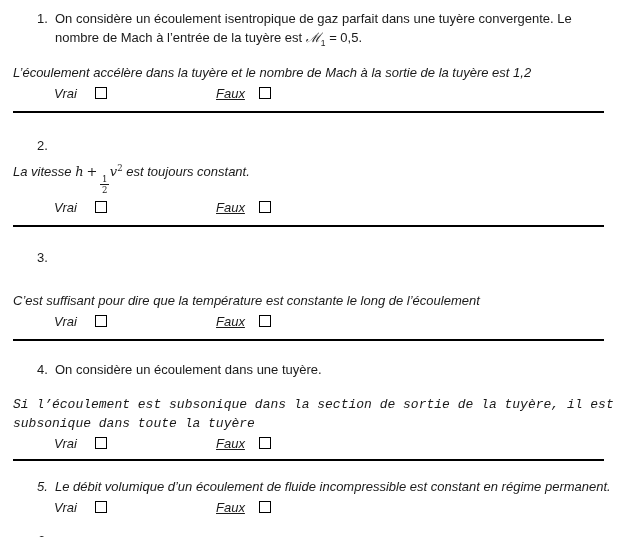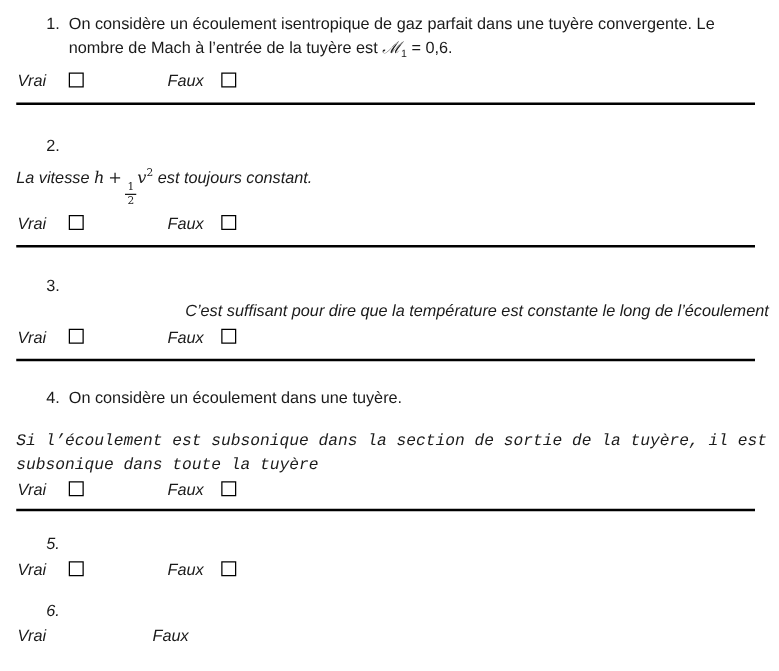--- a/index.html
+++ b/index.html
@@ -30,23 +30,24 @@
   .statement {
     margin-left: 13px;
     margin-right: 8px;
     font-style: italic;
   }
   .vf {
     display: flex;
     align-items: center;
     height: 19px;
     font-style: italic;
+    padding-left: 40px;
   }
   .vf .vrai-lab { margin-left: 14px; width: 41px; }
-  .vf .faux-lab { margin-left: 67px; width: 43px; }
+  .vf .faux-lab { margin-left: 109px; width: 43px; text-decoration: underline; }
   .checkbox {
     display: inline-block;
     width: 12px;
     height: 12px;
     border: 1.5px solid #000000;
     background: #ffffff;
     cursor: pointer;
     margin-top: -1px;
   }
   .separator {
@@ -77,41 +78,42 @@
   
   .q1      { padding-top: 9px; }
   .stmt1   { margin-top: 10px; }
   .vf1     { margin-top: 2px; }
   .sep1    { margin-top: 8px; }
   .q2      { margin-top: 23px; }
   .stmt2   { margin-top: 4px; }
   .vf2     { margin-top: 3px; }
   .sep2    { margin-top: 8px; }
   .q3      { margin-top: 21px; }
-  .stmt3   { margin-top: 1px; text-align: right; }
+  .stmt3   { margin-top: 24px; }
   .vf3     { margin-top: 2px; }
   .sep3    { margin-top: 8px; }
   .q4      { margin-top: 19px; }
   .stmt4   { margin-top: 16px; font-family: Liberation Mono, monospace; }
   .vf4     { margin-top: 1px; }
   .sep4    { margin-top: 6px; }
   .q5      { margin-top: 16px; }
   .vf5     { margin-top: 2px; }
   .q6      { margin-top: 14px; }
   .vf6     { margin-top: 1px; }
 </style>
 </head>
 <body>
 
 <div class="page">
 
   <div class="question q1">
     <span class="qnum">1.</span>
-    <span class="qtext"><span>On considère un écoulement isentropique de gaz parfait dans une tuyère convergente. Le nombre de Mach à l’entrée de la tuyère est </span><span class="mach">ℳ</span><sub class="msub">1</sub><span> = 0,6.</span></span>
+    <span class="qtext"><span>On considère un écoulement isentropique de gaz parfait dans une tuyère convergente. Le nombre de Mach à l’entrée de la tuyère est </span><span class="mach">ℳ</span><sub class="msub">1</sub><span> = 0,5.</span></span>
   </div>
+  <div class="statement stmt1">L’écoulement accélère dans la tuyère et le nombre de Mach à la sortie de la tuyère est 1,2</div>
   <div class="vf vf1">
     <span class="vrai-lab">Vrai</span>
     <span class="checkbox"></span>
     <span class="faux-lab">Faux</span>
     <span class="checkbox"></span>
   </div>
   <div class="separator sep1"></div>
 
   <div class="question q2">
     <span class="qnum">2.</span>
@@ -148,20 +150,21 @@
   <div class="vf vf4">
     <span class="vrai-lab">Vrai</span>
     <span class="checkbox"></span>
     <span class="faux-lab">Faux</span>
     <span class="checkbox"></span>
   </div>
   <div class="separator sep4"></div>
 
   <div class="question q5 italic-q">
     <span class="qnum">5.</span>
+    <span class="qtext">Le débit volumique d’un écoulement de fluide incompressible est constant en régime permanent.</span>
   </div>
   <div class="vf vf5">
     <span class="vrai-lab">Vrai</span>
     <span class="checkbox"></span>
     <span class="faux-lab">Faux</span>
     <span class="checkbox"></span>
   </div>
 
   <div class="question q6 italic-q">
     <span class="qnum">6.</span>

